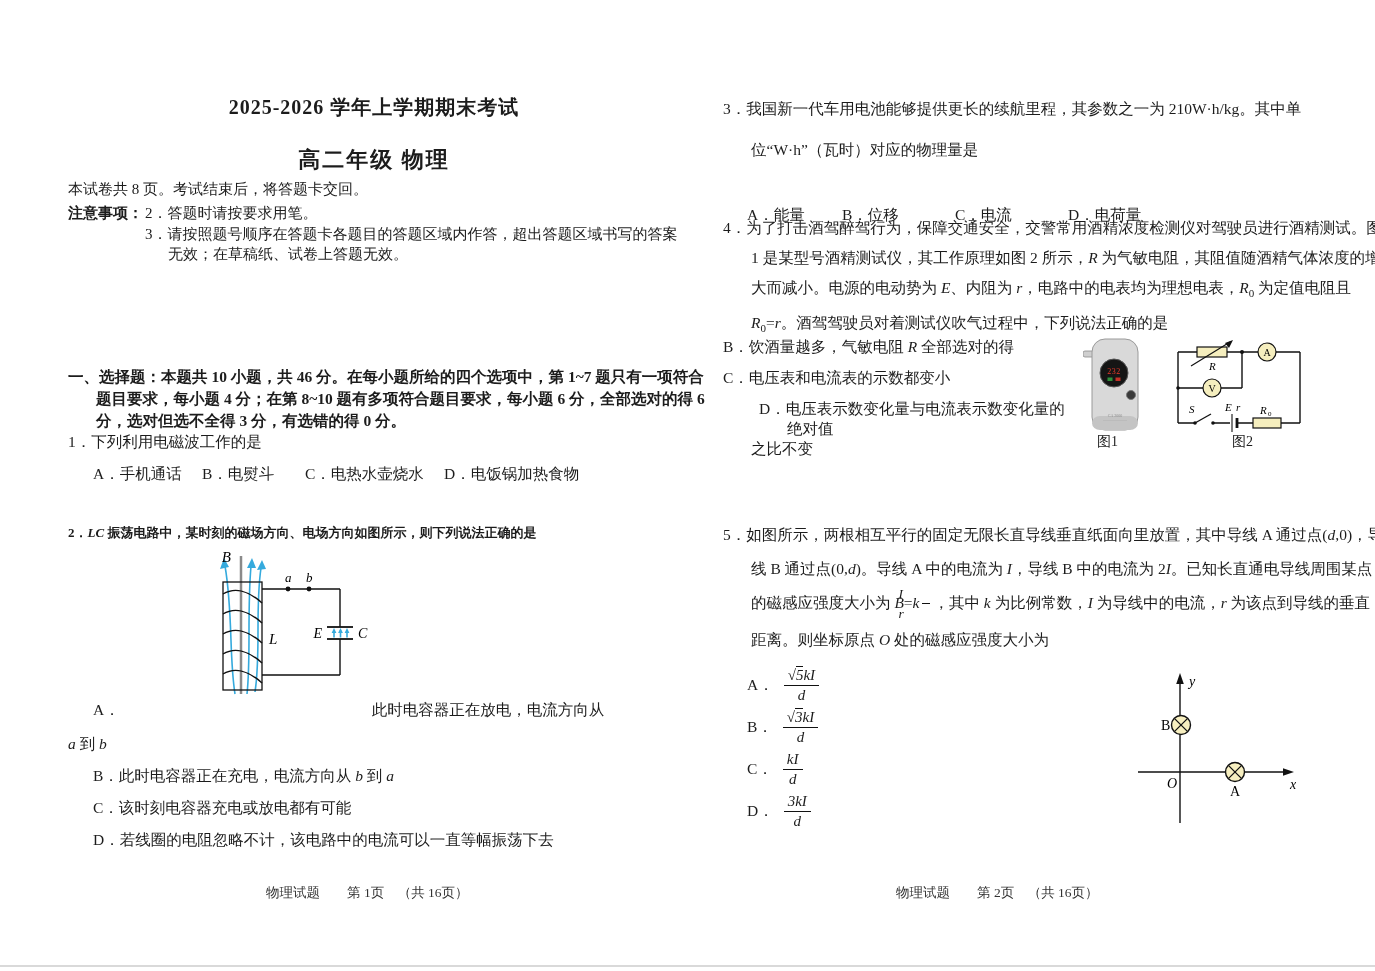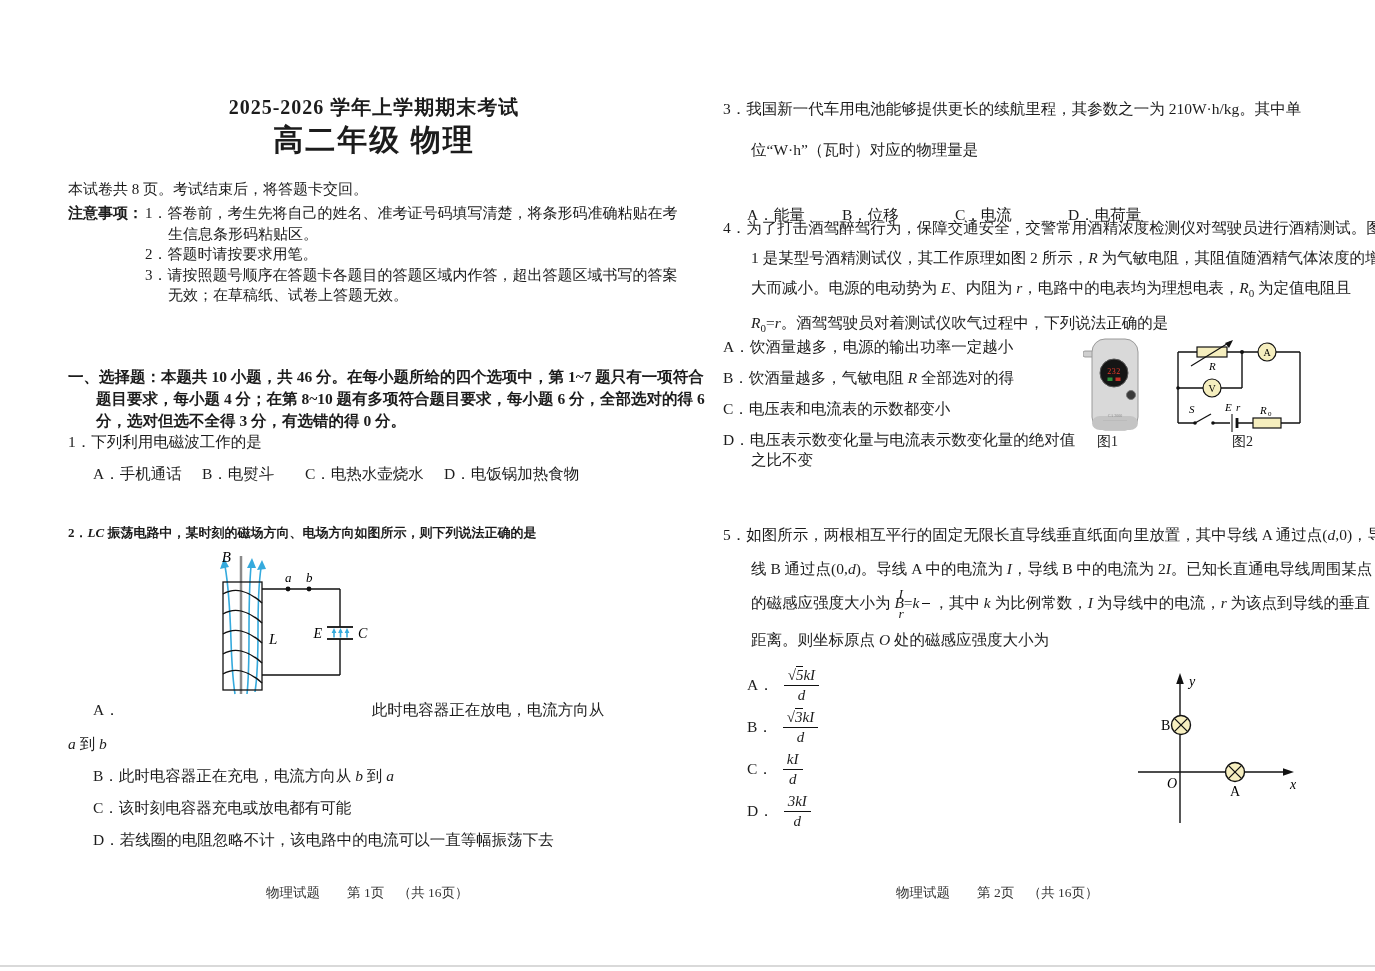--- a/index.html
+++ b/index.html
@@ -9,21 +9,21 @@
     background:#ffffff;
     font-family:"Liberation Serif","DejaVu Serif",serif;
     color:#1c1c1c;
     overflow:hidden;
   }
   .abs{position:absolute;}
   .page{position:static;}
   .v{font-style:italic;}
   .sub{font-size:11px;vertical-align:-4px;}
   .t1{left:68px;top:94px;width:612px;text-align:center;font-size:20px;font-weight:bold;letter-spacing:1px;}
-  .t2{left:68px;top:120px;width:612px;text-align:center;font-size:30px;font-weight:bold;letter-spacing:2px;}
+  .t2{left:68px;top:145px;width:612px;text-align:center;font-size:22px;font-weight:bold;letter-spacing:2px;}
   .intro{left:68px;top:180px;width:612px;font-size:15px;}
   .notices{left:68px;top:203px;width:616px;font-size:15px;line-height:20.6px;}
   .notice-label{position:absolute;left:0;top:0;font-weight:bold;}
   .notice-items{margin-left:77px;}
   .notice-item{padding-left:23px;text-indent:-23px;margin:0;}
   .section{left:68px;top:366px;width:618px;font-size:15.5px;font-weight:bold;line-height:22px;padding-left:28px;text-indent:-28px;}
   .q1stem{left:68px;top:432px;font-size:15.5px;}
   .q1opts{left:93px;top:464px;font-size:15.5px;white-space:nowrap;}
   .q1opts .o{display:inline-block;}
   .q1opts .o0{width:109px;} .q1opts .o1{width:103px;} .q1opts .o2{width:139px;}
@@ -40,21 +40,21 @@
   .rstem{font-size:15.5px;padding-left:28px;text-indent:-28px;}
   .q3stem{left:723px;top:88px;width:627px;line-height:41px;}
   .q3opts{left:747px;top:165px;font-size:15.5px;white-space:nowrap;margin-top:40px;}
   .q3opts .o{display:inline-block;}
   .q3opts .o0{width:95px;} .q3opts .o1{width:113px;} .q3opts .o2{width:113px;}
   .q4stem{left:723px;top:213px;width:632px;line-height:30px;}
   .q4opts{left:723px;top:337px;width:354px;font-size:15.5px;}
   .q4opt{padding-left:28px;text-indent:-28px;margin:0 0 11px 0;line-height:20px;}
   .q4optD{text-indent:0;}
   .blk{display:block;}
-  .ti{text-indent:-28px;}
+  .ti{text-indent:-28px;margin-left:36px;}
   .figcap{font-size:14px;}
   .cap1{left:1097px;top:433px;}
   .cap2{left:1232px;top:433px;}
   .devfig{left:1083px;top:338px;}
   .cirfig{left:1175px;top:340px;}
   .q5stem{left:723px;top:518px;width:634px;line-height:34px;}
   .q5opts{left:747px;top:664px;font-size:15.5px;}
   .q5row{height:42px;display:flex;align-items:center;}
   .olabel{margin-right:10px;}
   .frac{display:inline-flex;flex-direction:column;align-items:center;vertical-align:middle;font-size:15px;}
@@ -76,21 +76,20 @@
 <body>
 
 <div class="page">
   <div class="abs t1">2025-2026 学年上学期期末考试</div>
   <div class="abs t2">高二年级  物理</div>
   <div class="abs intro">本试卷共 8 页。考试结束后，将答题卡交回。</div>
 
   <div class="abs notices">
     <span class="notice-label">注意事项：</span>
     <div class="notice-items">
-      <p class="notice-item">1．答卷前，考生先将自己的姓名、准考证号码填写清楚，将条形码准确粘贴在考生信息条形码粘贴区。</p>
       <p class="notice-item">2．答题时请按要求用笔。</p>
       <p class="notice-item">3．请按照题号顺序在答题卡各题目的答题区域内作答，超出答题区域书写的答案无效；在草稿纸、试卷上答题无效。</p>
     </div>
   </div>
 
   <div class="abs section">一、选择题：本题共 10 小题，共 46 分。在每小题所给的四个选项中，第 1~7 题只有一项符合题目要求，每小题 4 分；在第 8~10 题有多项符合题目要求，每小题 6 分，全部选对的得 6 分，选对但选不全得 3 分，有选错的得 0 分。</div>
 
   <div class="abs q1stem">1．下列利用电磁波工作的是</div>
   <div class="abs q1opts">
     <span class="o o0">A．手机通话</span><span class="o o1">B．电熨斗</span><span class="o o2">C．电热水壶烧水</span><span class="o">D．电饭锅加热食物</span>
@@ -154,21 +153,20 @@
   <div class="abs rstem q3stem">3．我国新一代车用电池能够提供更长的续航里程，其参数之一为 210W·h/kg。其中单位“W·h”（瓦时）对应的物理量是</div>
   <div class="abs q3opts">
     <span class="o o0">A．能量</span><span class="o o1">B．位移</span><span class="o o2">C．电流</span><span class="o">D．电荷量</span>
   </div>
 
   <div class="abs rstem q4stem">
     <span>4．为了打击酒驾醉驾行为，保障交通安全，交警常用酒精浓度检测仪对驾驶员进行酒精测试。图 1 是某型号酒精测试仪，其工作原理如图 2 所示，</span><span class="v">R</span><span> 为气敏电阻，其阻值随酒精气体浓度的增大而减小。电源的电动势为 </span><span class="v">E</span><span>、内阻为 </span><span class="v">r</span><span>，电路中的电表均为理想电表，</span><span class="v">R</span><span class="sub">0</span><span> 为定值电阻且 </span><span class="v">R</span><span class="sub">0</span><span>=</span><span class="v">r</span><span>。酒驾驾驶员对着测试仪吹气过程中，下列说法正确的是</span>
   </div>
 
   <div class="abs q4opts">
-    <p class="q4opt">A．饮酒量越多，电源的输出功率一定越小</p>
     <p class="q4opt"><span>B．饮酒量越多，气敏电阻 </span><span class="v">R</span><span> 全部选对的得</span></p>
     <p class="q4opt">C．电压表和电流表的示数都变小</p>
     <p class="q4opt q4optD">
         <span class="blk ti">D．电压表示数变化量与电流表示数变化量的绝对值</span>
         <span class="blk">之比不变</span>
       </p>
   </div>
 
   <div class="abs devfig">
     <svg width="64" height="94" viewBox="0 0 64 94">

